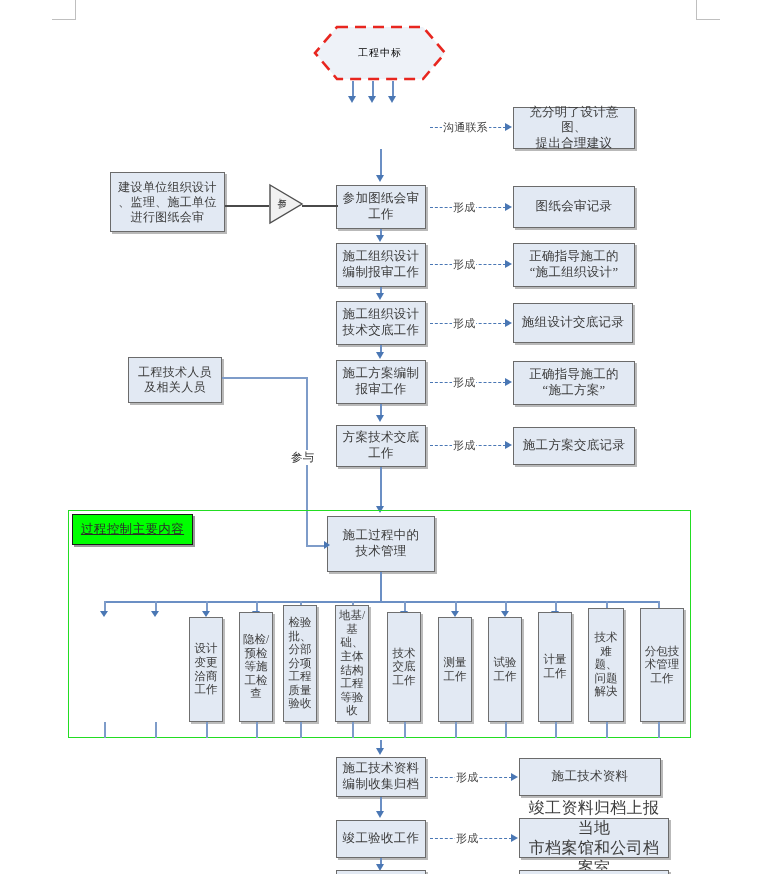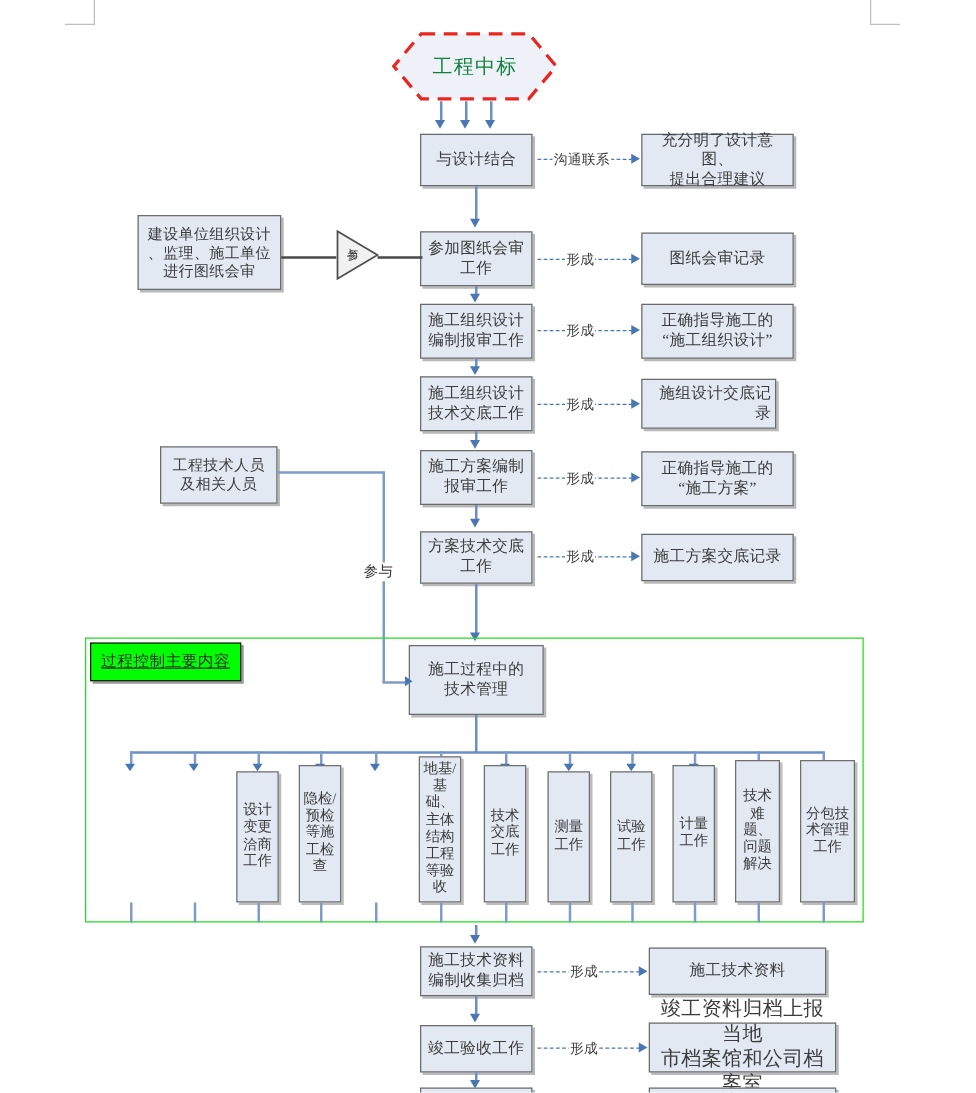--- a/index.html
+++ b/index.html
@@ -56,21 +56,21 @@
     word-break:break-all;
   }
   .vbox span { display:block; width:100%; }
 
   
   .hexwrap { position:absolute; }
   .hexwrap svg { display:block; }
   .hexlabel {
     position:absolute; left:0; top:0; width:100%; height:100%;
     display:flex; align-items:center; justify-content:center;
-    font-size:16px; color:#15803d; letter-spacing:1px;
+    font-size:10px; color:#000000; letter-spacing:1px;
   }
 
   
   .ln { position:absolute; background:#6b8fc4; }
   .ln.v { width:1.6px; }
   .ln.h { height:1.6px; }
   .ln.thin { background:#7e9cc9; }
   .ln.black { background:#4a4a4a; }
 
   .arrowdn {
@@ -159,23 +159,20 @@
     <div class="hexlabel">工程中标</div>
   </div>
 
   <div class="ln v" style="left:352px;top:81px;height:17px;"></div>
   <div class="arrowdn" style="left:348px;top:96px;"></div>
   <div class="ln v" style="left:372px;top:81px;height:17px;"></div>
   <div class="arrowdn" style="left:368px;top:96px;"></div>
   <div class="ln v" style="left:392px;top:81px;height:17px;"></div>
   <div class="arrowdn" style="left:388px;top:96px;"></div>
 
-  <div class="node main-node" style="left:336px;top:107px;width:90px;height:42px;">
-    <span style="white-space:pre-line;">与设计结合</span>
-  </div>
 
   <div class="node main-node" style="left:336px;top:185px;width:90px;height:44px;">
     <span style="white-space:pre-line;">参加图纸会审
 工作</span>
   </div>
 
   <div class="node main-node" style="left:336px;top:243px;width:90px;height:44px;">
     <span style="white-space:pre-line;">施工组织设计
 编制报审工作</span>
   </div>
@@ -255,21 +252,21 @@
   <div class="arrowrt" style="left:505px;top:260px;"></div>
   <div class="dashlabel" style="left:452px;top:257px;">形成</div>
   <div class="node res-node" style="left:513px;top:243px;width:122px;height:44px;">
     <span style="white-space:pre-line;">正确指导施工的
 “施工组织设计”</span>
   </div>
 
   <div class="dash" style="left:430px;top:323px;width:76px;"></div>
   <div class="arrowrt" style="left:505px;top:319px;"></div>
   <div class="dashlabel" style="left:452px;top:316px;">形成</div>
-  <div class="node res-node" style="left:513px;top:303px;width:108px;height:40px;text-align:right;">
+  <div class="node res-node" style="left:513px;top:303px;width:120px;height:40px;">
     <span style="white-space:pre-line;">施组设计交底记录</span>
   </div>
 
   <div class="dash" style="left:430px;top:382px;width:76px;"></div>
   <div class="arrowrt" style="left:505px;top:378px;"></div>
   <div class="dashlabel" style="left:452px;top:375px;">形成</div>
   <div class="node res-node" style="left:513px;top:361px;width:122px;height:44px;">
     <span style="white-space:pre-line;">正确指导施工的
 “施工方案”</span>
   </div>
@@ -355,20 +352,23 @@
   <div class="arrowdn" style="left:602px;top:611px;border-top-width:6px;border-left-width:4px;border-right-width:4px;"></div>
   <div class="ln v thin" style="left:658px;top:601px;height:13px;"></div>
   <div class="arrowdn" style="left:654px;top:611px;border-top-width:6px;border-left-width:4px;border-right-width:4px;"></div>
 
   <div class="vbox" style="left:189px;top:617px;width:34px;height:105px;">
     <span>设计变更洽商工作</span>
   </div>
   <div class="vbox" style="left:239px;top:612px;width:34px;height:110px;">
     <span>隐检/预检等施工检查</span>
   </div>
+  <div class="vbox" style="left:283px;top:605px;width:34px;height:117px;">
+    <span>检验批、分部分项工程质量验收</span>
+  </div>
   <div class="vbox" style="left:335px;top:605px;width:34px;height:117px;">
     <span>地基/基础、主体结构工程等验收</span>
   </div>
   <div class="vbox" style="left:387px;top:612px;width:34px;height:110px;">
     <span>技术交底工作</span>
   </div>
   <div class="vbox" style="left:438px;top:617px;width:34px;height:105px;">
     <span>测量工作</span>
   </div>
   <div class="vbox" style="left:488px;top:617px;width:34px;height:105px;">

